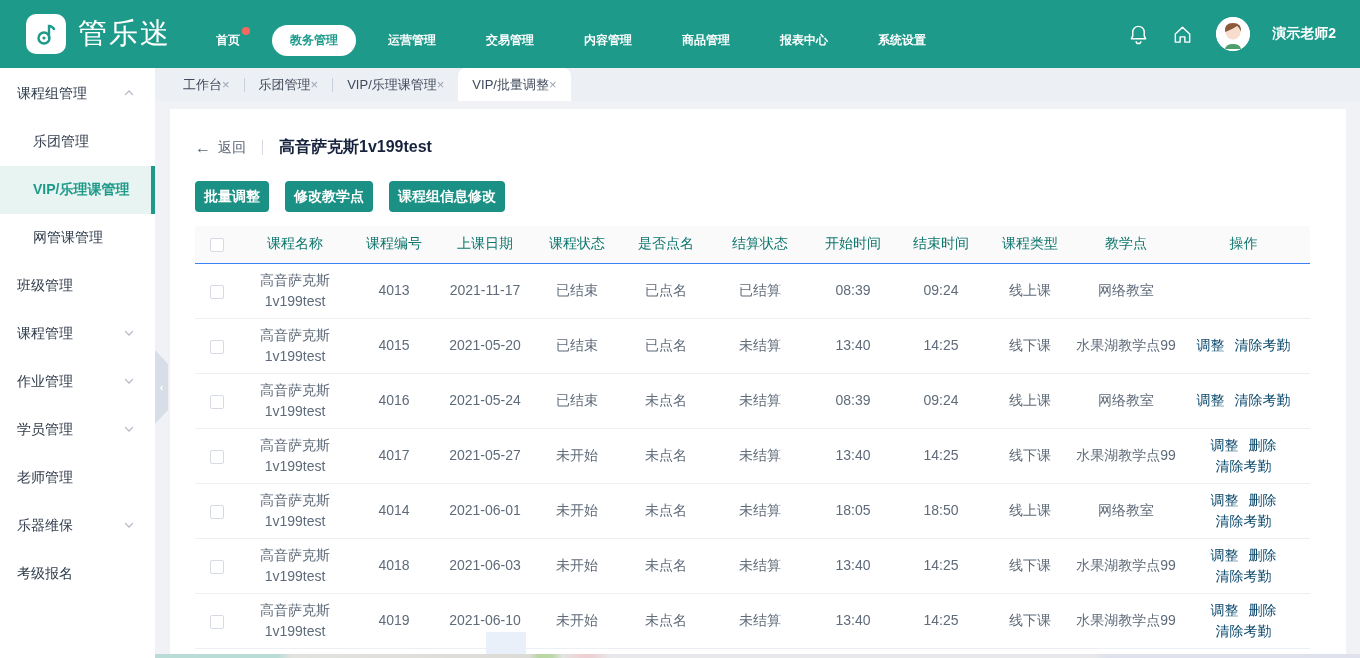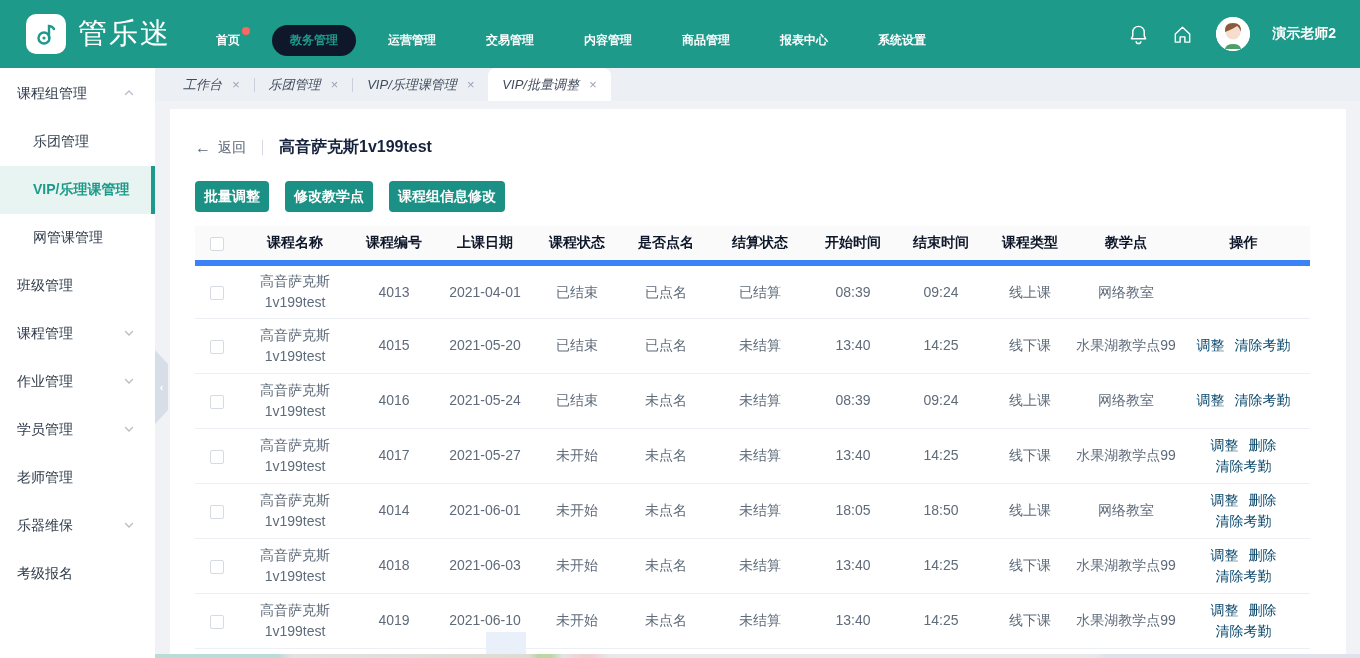--- a/index.html
+++ b/index.html
@@ -7,21 +7,21 @@
   body { font-family:"Liberation Sans","DejaVu Sans",sans-serif; background:#f0f2f5; font-size:14px; color:#303133; }
   .app { width:1360px; height:658px; display:flex; flex-direction:column; position:relative; }
 
   
   .navbar { height:68px; background:#1e9a8b; display:flex; align-items:center; padding:0 24px 0 26px; flex-shrink:0; }
   .brand { display:flex; align-items:center; gap:12px; width:158px; }
   .logo-box { width:40px; height:40px; background:#ffffff; border-radius:10px; display:flex; align-items:center; justify-content:center; }
   .brand-name { color:#fff; font-size:29px; font-weight:normal; letter-spacing:2px; white-space:nowrap; }
   .nav-menu { display:flex; align-items:center; gap:14px; margin-left:14px; flex:1; }
   .nav-item { position:relative; color:#fff; font-size:12px; font-weight:bold; padding:7px 18px; cursor:pointer; white-space:nowrap;margin-top:12px; }
-  .nav-item.active { background:#0f172a; color:#1e9a8b; border-radius:17px;text-align:center; }
+  .nav-item.active { background:#ffffff; color:#1e9a8b; border-radius:17px;text-align:center; }
   .nav-badge { position:absolute; top:2px; right:8px; width:8px; height:8px; border-radius:50%; background:#f9695f; }
   .nav-right { display:flex; align-items:center; gap:22px; }
   .nav-icon { width:22px; height:22px; cursor:pointer; display:flex; align-items:center; }
   .avatar { width:34px; height:34px; border-radius:50%; background:#fff; overflow:hidden; flex-shrink:0; }
   .username { color:#fff; font-size:14px; font-weight:bold; white-space:nowrap; }
 
   
   .body { flex:1; display:flex; min-height:0; }
   .sidebar { width:155px; background:#fff; position:relative; flex-shrink:0; padding-top:2px; }
   .side-item { height:48px; display:flex; align-items:center; padding:0 20px 0 17px; font-size:14px; color:#2f3b4a; cursor:pointer; position:relative; }
@@ -29,39 +29,39 @@
   .side-item.sub { padding-left:33px; }
   .side-item.active { background:#e7f4f1; color:#1e9a8b; font-weight:bold; }
   .side-item.active::after { content:""; position:absolute; right:0; top:0; bottom:0; width:4px; background:#1e9a8b; }
   .collapse-handle { position:absolute; top:282px; right:-13px; width:13px; height:74px; background:#d7dee8; color:#fff;
     display:flex; align-items:center; justify-content:center; font-size:11px; font-weight:bold; cursor:pointer; z-index:5;
     clip-path:polygon(0 0,100% 14px,100% calc(100% - 14px),0 100%); }
 
   
   .main { flex:1; display:flex; flex-direction:column; min-width:0; }
   .tabbar { height:33px; background:#ecf0f4; display:flex; align-items:flex-end; padding-left:14px; flex-shrink:0; }
-  .tab { height:33px; display:flex; align-items:center; gap:10px; padding:0 14px; font-size:13px; color:#404a5c; cursor:pointer; white-space:nowrap;font-style:italic; }
+  .tab { height:33px; display:flex; align-items:center; gap:0; padding:0 14px; font-size:13px; color:#404a5c; cursor:pointer; white-space:nowrap; }
   .tab.active { background:#fff; border-radius:8px 8px 0 0; }
   .tab .close { color:#9aa3b5; font-size:13px; cursor:pointer; }
   .tab-sep { width:1px; height:14px; background:#c9cfdb; align-self:center; }
 
   .content { flex:1; background:#f0f2f5; padding:8px 14px 0 15px; position:relative; min-height:0; }
   .card { background:#fff; height:100%; padding:20px 25px 0 25px; }
 
   .page-head { display:flex; align-items:center; gap:12px; margin-top:8px; }
   .back-btn { display:flex; align-items:center; gap:7px; color:#5a6475; cursor:pointer; font-size:14px; }
   .back-arrow { font-size:16px; color:#5a6475; }
   .head-sep { width:1px; height:15px; background:#d4d8e0; margin:0 4px; }
   .page-title { font-size:16px; font-weight:bold; color:#17233d; }
 
   .btn-row { display:flex; gap:16px; margin-top:23px; }
   .btn { background:#1a9184; color:#fff; border:none; height:31px; padding:0 9px; border-radius:4px; font-size:14px; font-weight:bold; cursor:pointer; font-family:inherit; }
 
   table { border-collapse:collapse; table-layout:fixed; width:1115px; margin-top:14px; }
-  thead th { background:#fafafa; height:37px; font-size:14px; font-weight:bold; color:#0f172a; text-align:center; border-bottom:6px solid #3b82f6; }
+  thead th { background:#fafafa; height:37px; font-size:14px; font-weight:normal; color:#0f766e; text-align:center; border-bottom:1px solid #3b82f6; }
   tbody td { height:55px; text-align:center; font-size:14px; color:#5f6b7a; border-bottom:1px solid #eceff4; line-height:1.45; }
   .checkbox { display:inline-block; width:14px; height:14px; border:1px solid #d6dae2; border-radius:2px; background:#fff; cursor:pointer; vertical-align:middle; }
   .link { color:#0c4a6e; cursor:pointer; margin:0 5px; white-space:nowrap; }
 
   .peek-rect { position:absolute; left:331px; bottom:4px; width:40px; height:22px; background:#e9f0fa; }
   .bottom-strip { position:absolute; left:0; bottom:0; width:1360px; height:4px;
     background:linear-gradient(to right,
       #b9ddd6 0%, #b9ddd6 9%, #e2e2df 10%, #dddbd5 27.5%, #b9d6a4 28.2%, #bcd8a8 29.2%, #e4e4e3 30%,
       #eed2d3 31.3%, #ecd0d2 32%, #e8e8ea 33.5%, #e8e8ea 69%, #dfe2ec 70%, #dfe2ec 94.5%, #eceef3 96%, #eceef3 100%); }
 </style>
@@ -242,21 +242,21 @@
                   <th>课程类型</th>
                   <th>教学点</th>
                   <th>操作</th>
                 </tr>
               </thead>
             <tbody id="tbody">
                 <tr>
                   <td><span class="checkbox"></span></td>
                   <td>高音萨克斯1v199test</td>
                   <td>4013</td>
-                  <td>2021-04-01</td>
+                  <td>2021-11-17</td>
                   <td>已结束</td>
                   <td>已点名</td>
                   <td>已结算</td>
                   <td>08:39</td>
                   <td>09:24</td>
                   <td>线上课</td>
                   <td>网络教室</td>
                   <td></td>
                 </tr>
                 <tr>

